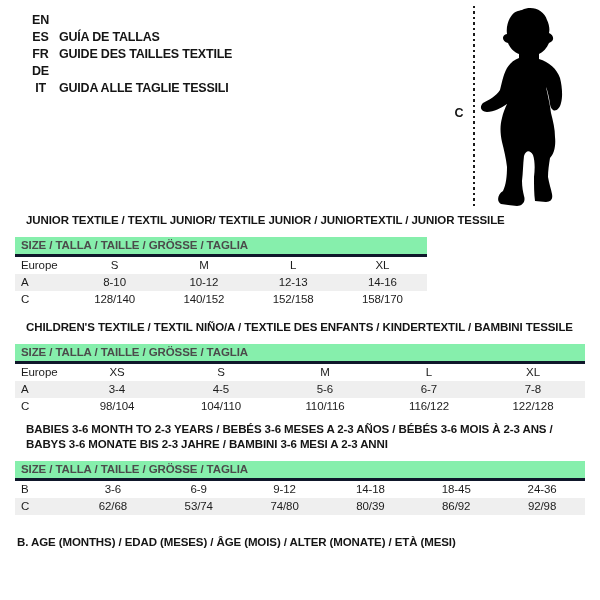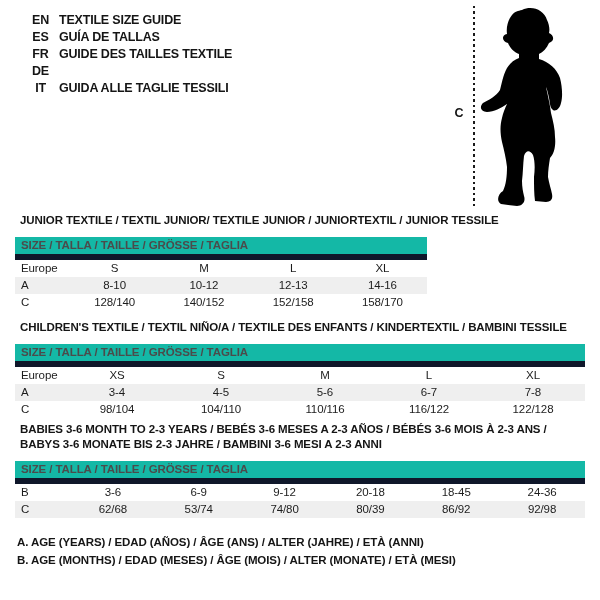--- a/index.html
+++ b/index.html
@@ -13,43 +13,42 @@
   .lang-code{width:37px;}
   
   .dash-line{
     position:absolute;left:473px;top:6px;width:2px;height:202px;
     background:repeating-linear-gradient(to bottom,#1a1a1a 0 2.5px,transparent 2.5px 5.5px);
   }
   .c-label{position:absolute;left:450px;top:106px;width:18px;text-align:center;
     font-size:12.5px;font-weight:bold;}
   .baby{position:absolute;left:478px;top:4px;width:100px;height:210px;}
   
-  .sec-title{position:absolute;left:20px;font-size:11.5px;font-weight:bold;letter-spacing:-0.1px;white-space:nowrap;}
+  .sec-title{position:absolute;left:26px;font-size:11.5px;font-weight:bold;letter-spacing:-0.1px;white-space:nowrap;}
   
   .tblwrap{position:absolute;left:15px;}
   .size-bar{
-    background:#14b8a6;color:#4b4b4b;font-size:11.5px;font-weight:bold;
-    height:17px;line-height:17px;padding-left:6px;border-bottom:6px solid #0f172a;
+    background:#86efac;color:#4b4b4b;font-size:11.5px;font-weight:bold;
+    height:17px;line-height:17px;padding-left:6px;border-bottom:3px solid #0f172a;
     letter-spacing:-0.1px;
   }
   table.size-table{border-collapse:collapse;table-layout:fixed;font-size:11.5px;color:#1c1c1c;}
   table.size-table td{height:17px;line-height:17px;text-align:center;padding:0;letter-spacing:-0.1px;}
   table.size-table td.lbl{text-align:left;padding-left:6px;}
   table.size-table tr:nth-child(even){background:#efefef;}
   
   .notes{position:absolute;left:17px;top:533px;}
   .note-line{font-size:11.5px;font-weight:bold;line-height:18px;letter-spacing:-0.1px;white-space:nowrap;}
 </style>
 </head>
 <body>
 
 <div class="lang-list">
   <div class="lang-row">
     <span class="lang-code">EN</span>
-    <span class="lang-title">TEXTILE SIZE GUIDE</span>
   </div>
   <div class="lang-row">
     <span class="lang-code">ES</span>
     <span class="lang-title">GUÍA DE TALLAS</span>
   </div>
   <div class="lang-row">
     <span class="lang-code">FR</span>
     <span class="lang-title">GUIDE DES TAILLES TEXTILE</span>
   </div>
   <div class="lang-row">
@@ -158,33 +157,32 @@
         <col>
         <col>
         <col>
       </colgroup>
     <tbody>
         <tr>
       <td class="lbl">B</td>
       <td>3-6</td>
       <td>6-9</td>
       <td>9-12</td>
-      <td>20-18</td>
+      <td>14-18</td>
       <td>18-45</td>
       <td>24-36</td>
     </tr>
     <tr>
       <td class="lbl">C</td>
       <td>62/68</td>
       <td>53/74</td>
       <td>74/80</td>
       <td>80/39</td>
       <td>86/92</td>
       <td>92/98</td>
     </tr>
   </tbody>
     </table>
 </div>
 
 <div class="notes">
-  <div class="note-line">A. AGE (YEARS) / EDAD (AÑOS) / ÂGE (ANS) / ALTER (JAHRE) / ETÀ (ANNI)</div>
   <div class="note-line">B. AGE (MONTHS) / EDAD (MESES) / ÂGE (MOIS) / ALTER (MONATE) / ETÀ (MESI)</div>
 </div>
 
 </body></html>

